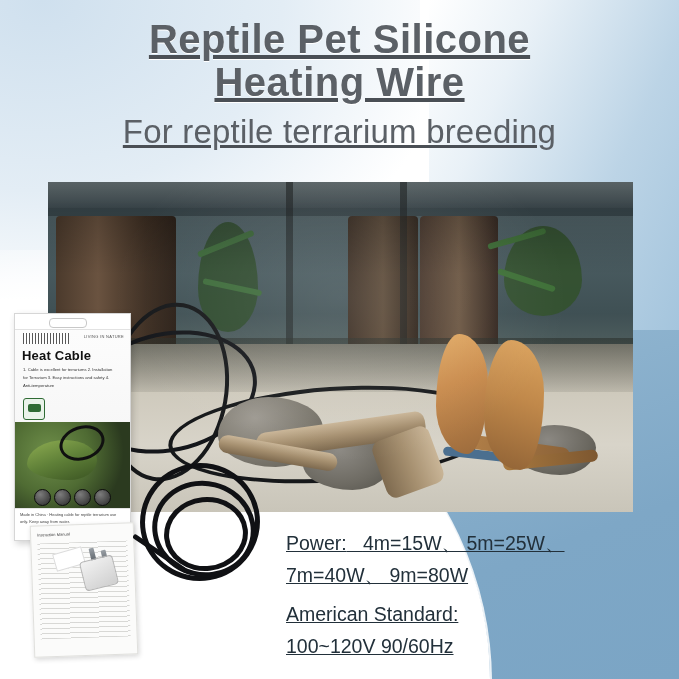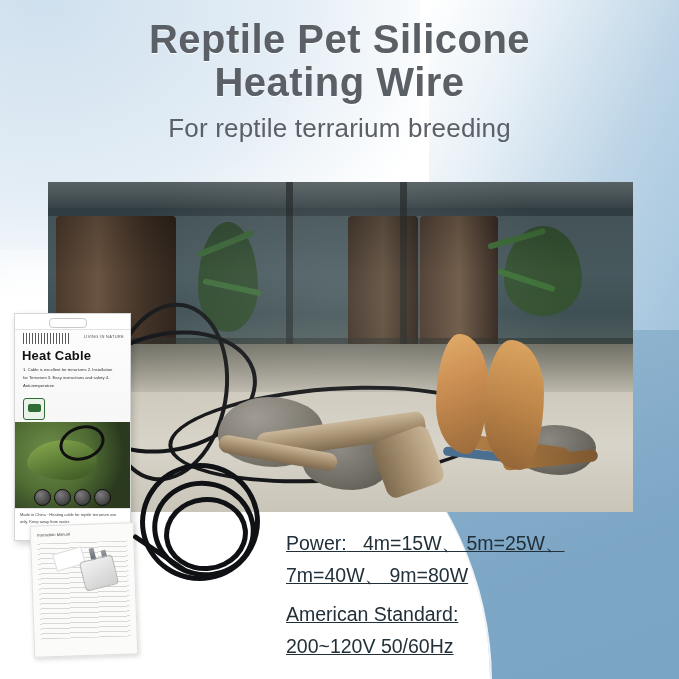--- a/index.html
+++ b/index.html
@@ -62,31 +62,32 @@
     width: 300px; height: 430px;
     background: radial-gradient(ellipse at 15% 55%, #ffffff 0%, #ffffff 55%, rgba(255,255,255,0) 80%);
   }
 
   
   .headline {
     position: absolute; left: 0; top: 18px; width: 679px;
     text-align: center;
     color: #4a4f55;
     line-height: 1.08;
+    text-decoration: underline;
   }
   .headline .l1, .headline .l2 {
     font-size: 40px;
     font-weight: bold;
     letter-spacing: .5px;
     color: #5b6066;
     text-shadow: 0 1px 0 #ffffff;
   }
   .headline .l3 {
     margin-top: 10px;
-    font-size: 26px;
+    font-size: 33px;
     color: #5b6066;
     letter-spacing: .2px;
   }
 
   
   .photo {
     position: absolute; left: 48px; top: 182px;
     width: 585px; height: 330px;
     overflow: hidden;
     background: #3d4a4e;
@@ -459,17 +460,17 @@
       &nbsp;&nbsp;<span>4m=15W、 5m=25W、</span>
     </div>
     <div class="row">
       <span>7m=40W、 9m=80W</span>
     </div>
     <div class="gap"></div>
     <div class="row">
       <span>American Standard:</span>
     </div>
     <div class="row">
-      <span>200~120V 50/60Hz</span>
+      <span>100~120V 90/60Hz</span>
     </div>
   </div>
 
 </div>
 
 </body></html>

